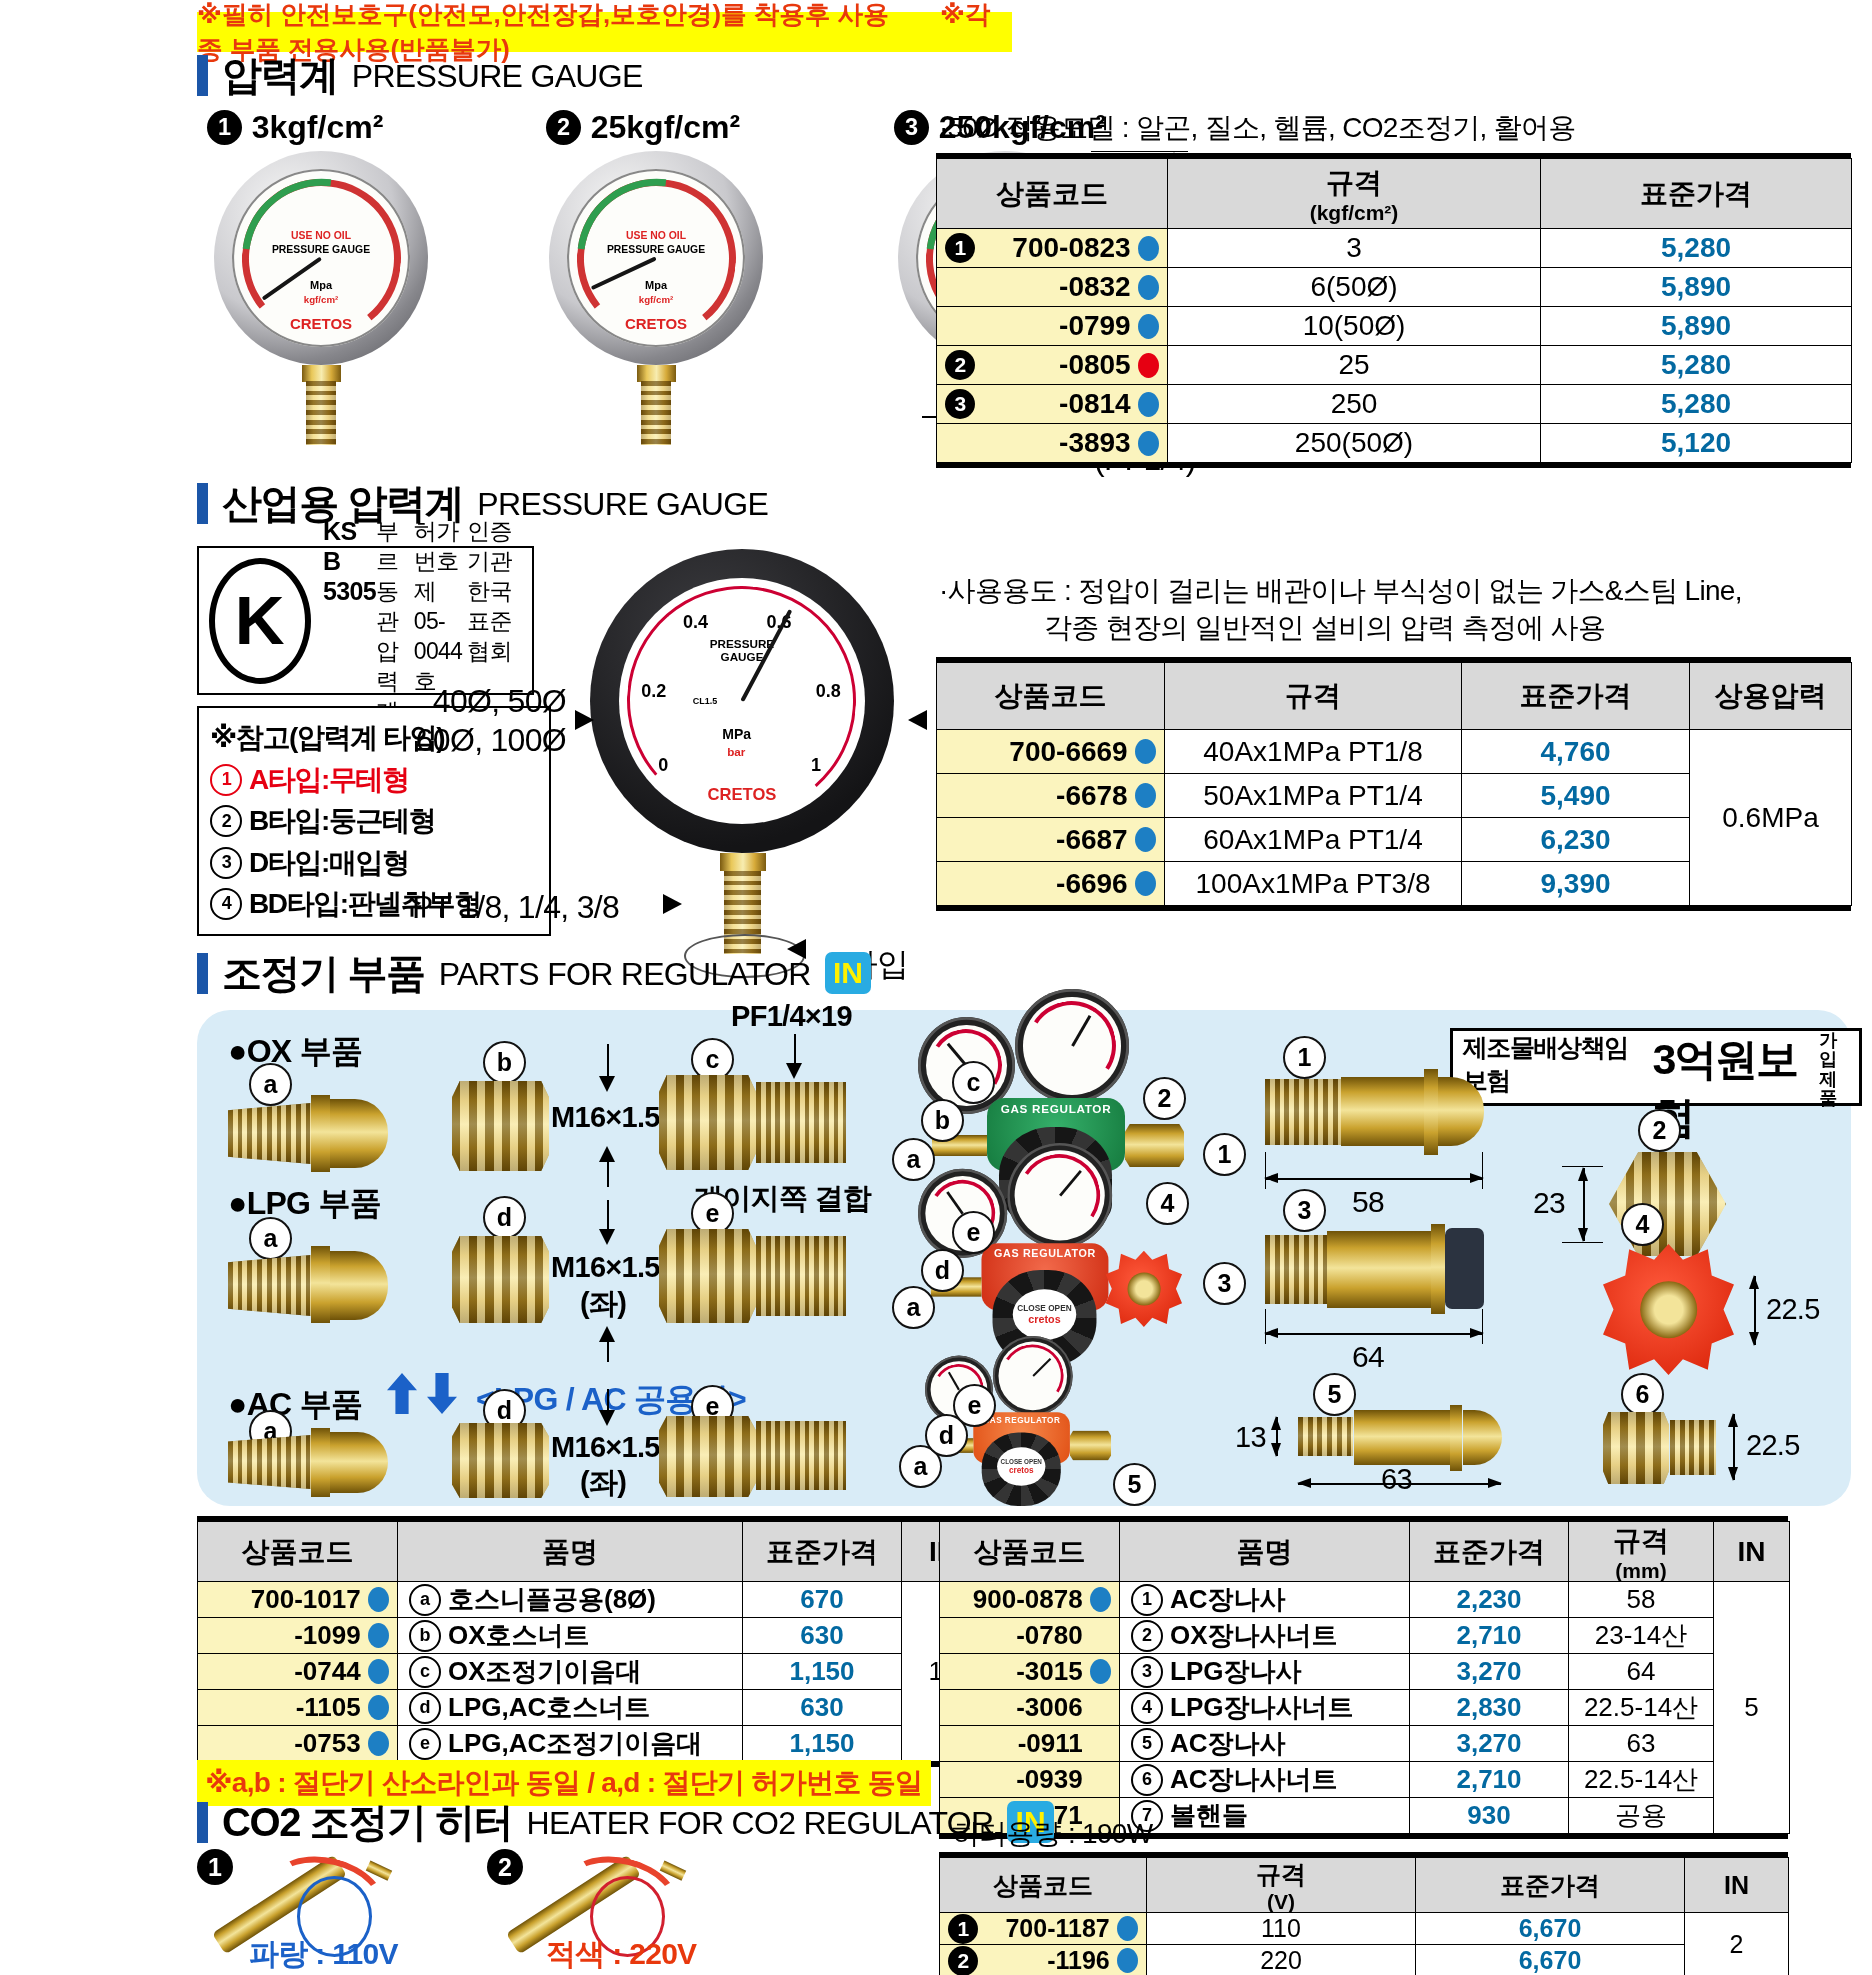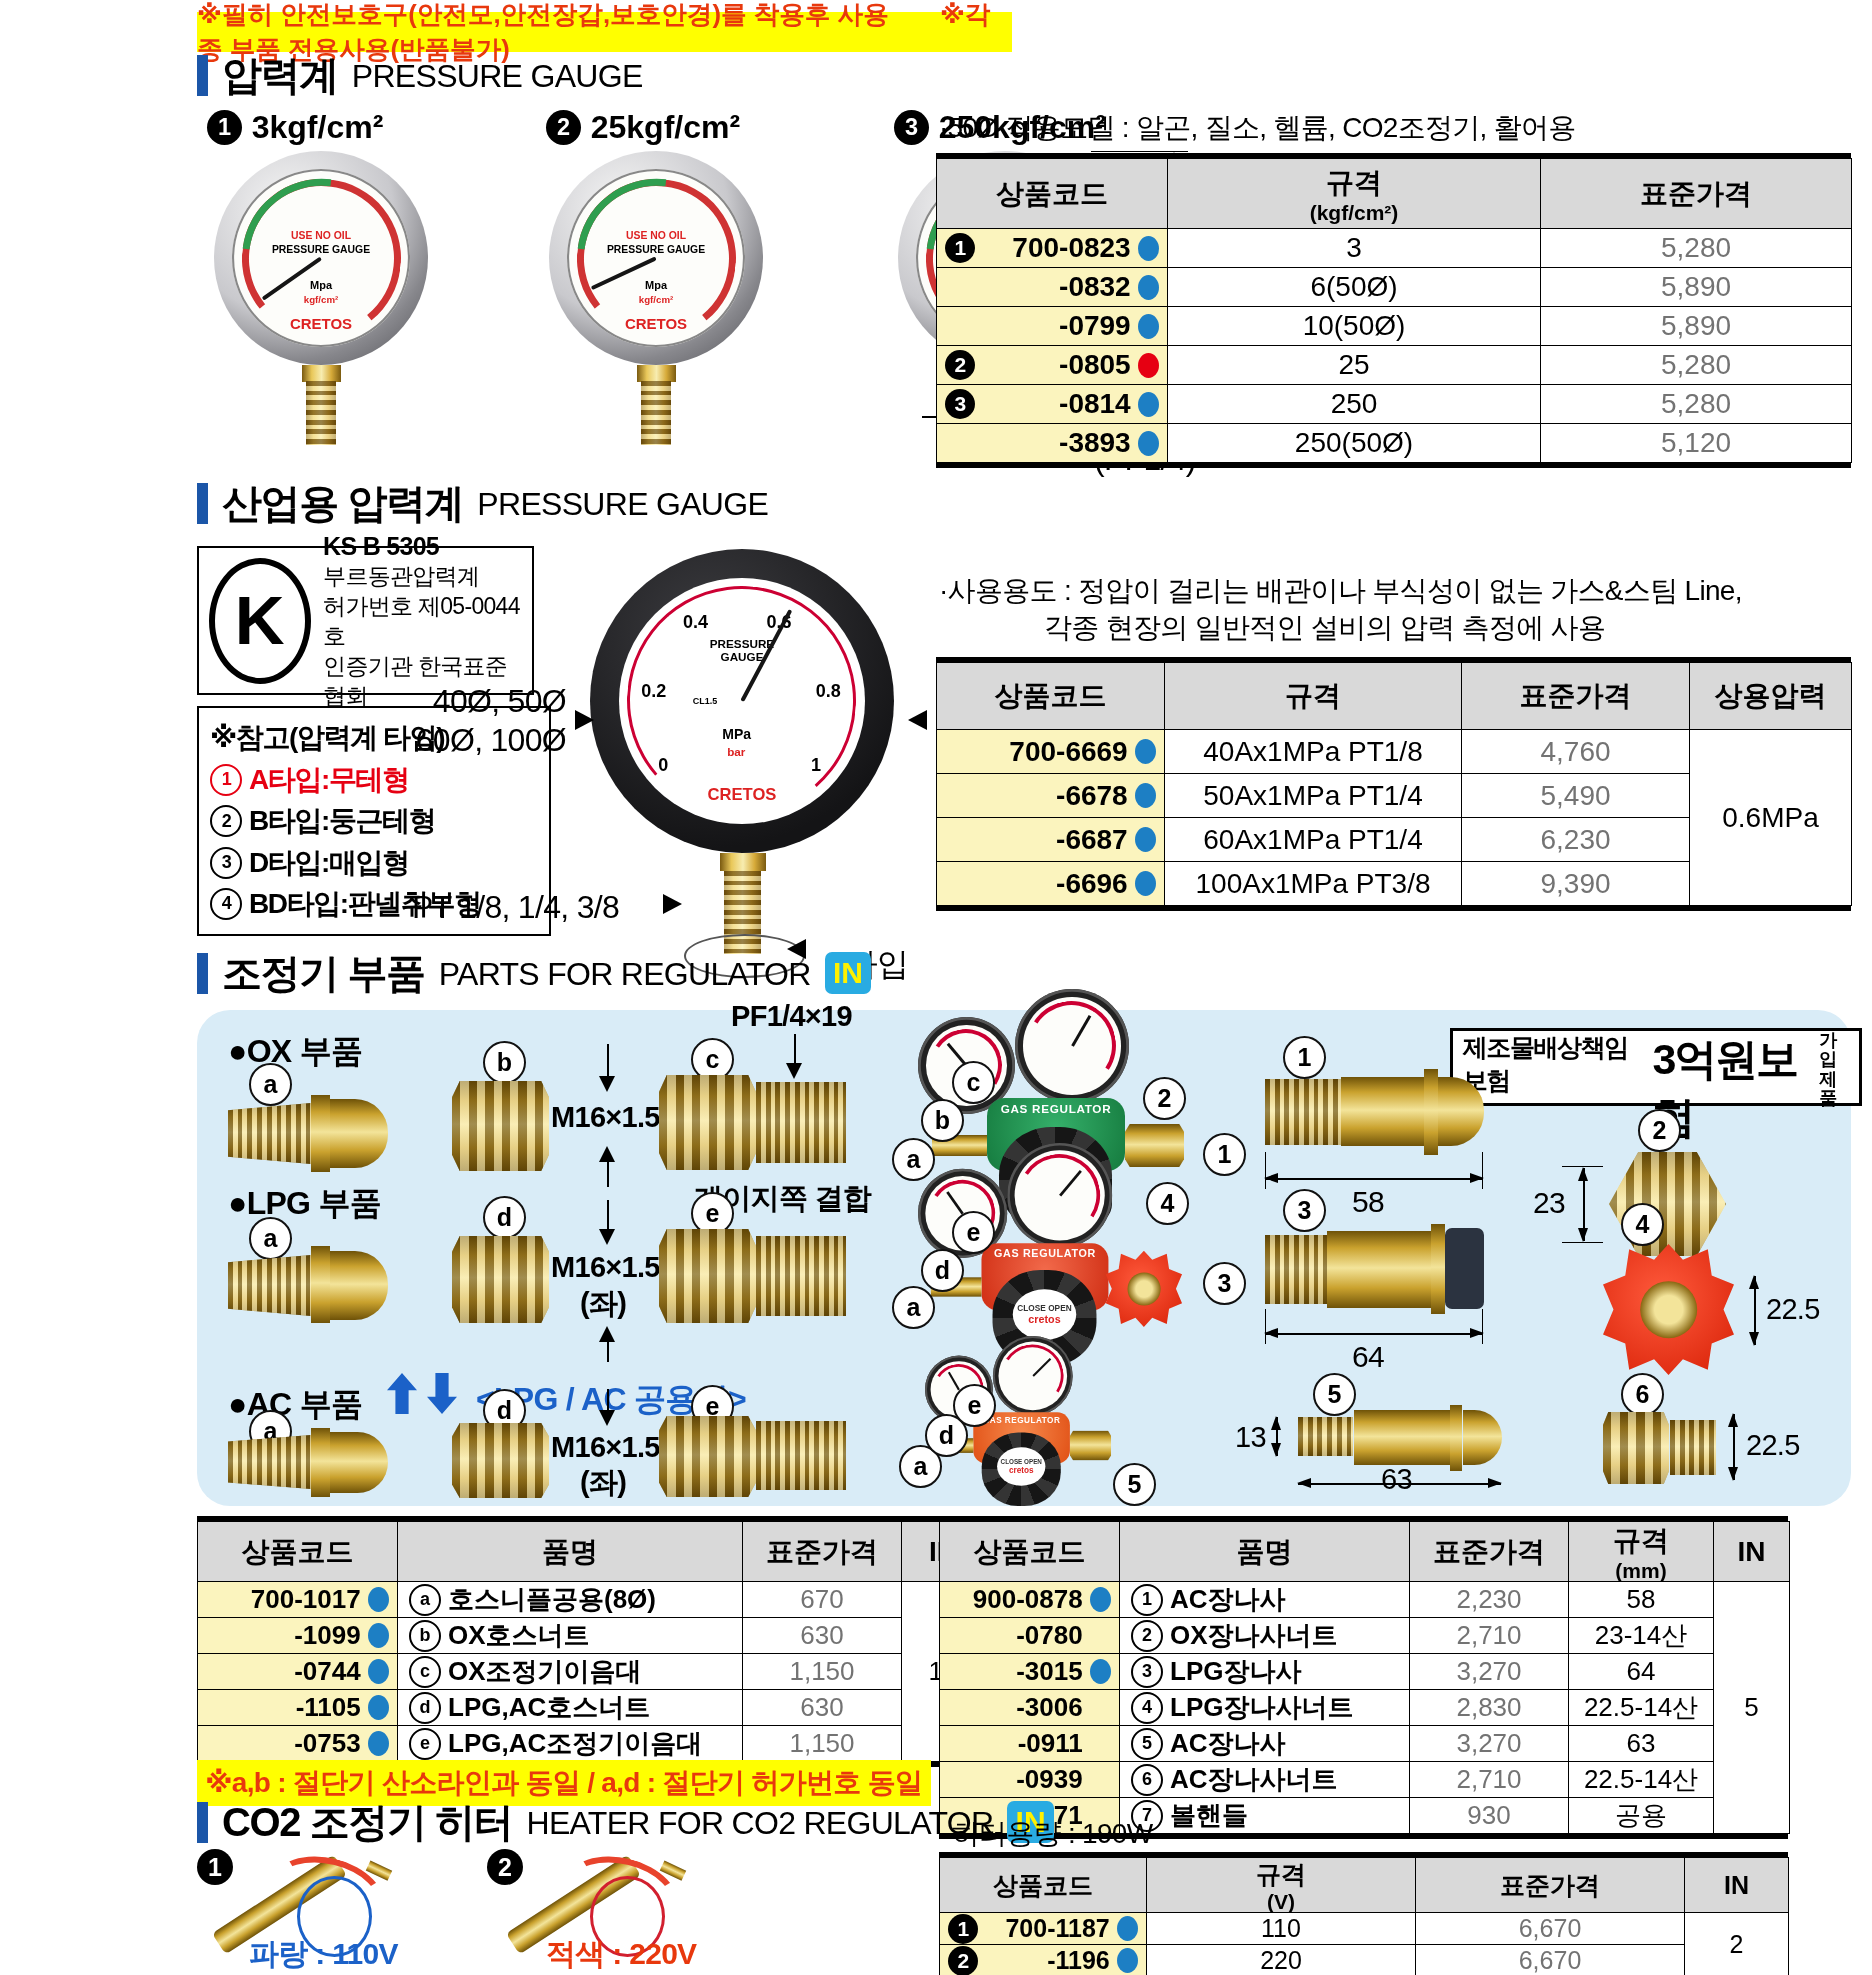--- a/index.html
+++ b/index.html
@@ -18,21 +18,21 @@
        padding:1.4px 8.3px;border-radius:7px;line-height:39px}
 
   
   .twrap{position:absolute;border-top:5.5px solid #000;border-bottom:5.5px solid #000;background:#fff}
   table.cat{border-collapse:collapse;table-layout:fixed;width:100%}
   .cat th,.cat td{border:1.4px solid #000;text-align:center;vertical-align:middle;padding:0;overflow:hidden}
   .cat thead th{background:#d9d9d9;font-weight:bold;font-size:28px}
   .cat .sub{font-size:21px;font-weight:bold;display:block;line-height:21px}
   .cat td{font-size:28px}
   .cat .yc{background:#fbf4be}
-  .cat .price{color:#737373;font-weight:normal}
+  .cat .price{color:#0369a1;font-weight:bold}
   .codecell{display:flex;align-items:center;justify-content:flex-end;gap:7px;padding:0 8.3px;font-weight:bold}
   .codecell .rb{margin-right:auto}
   .rb{display:inline-flex;min-width:30px;height:30px;border-radius:50%;background:#000;color:#fff;
       align-items:center;justify-content:center;font-weight:bold;font-size:21px}
   .rb:empty{display:none}
   .dot{width:21px;height:25px;border-radius:50%;visibility:hidden;flex:0 0 auto}
   .dot-blue{background:#1d7fc4;visibility:visible}
   .dot-red{background:#e60012;visibility:visible}
   .namecell{display:flex;align-items:center;gap:7px;padding-left:11px;font-weight:bold;text-align:left}
   .t1 td{height:38px}.t1 thead th{height:69px}
@@ -131,21 +131,21 @@
   .barrow{position:absolute;width:30px;height:41px;background:#1b61c8}
   .barrow.up{clip-path:polygon(50% 0,100% 42%,72% 42%,72% 100%,28% 100%,28% 42%,0 42%)}
   .barrow.down{clip-path:polygon(50% 100%,100% 58%,72% 58%,72% 0,28% 0,28% 58%,0 58%)}
   .bluetxt{color:#1b61c8;font-weight:bold}
 
   
   .ksbox{position:absolute;left:197px;top:546px;width:314px;height:145px;border:2.1px solid #000;
          display:flex;align-items:center;gap:12.4px;padding:0 9.7px;background:#fff}
   .klogo{width:90px;height:114px;border:6.2px solid #000;border-radius:50%;display:flex;
          align-items:center;justify-content:center;font-size:69px;font-weight:bold;flex:0 0 auto}
-  .kslines{display:flex;flex-direction:column;line-height:30px;font-size:23px;letter-spacing:-0.7px}
+  .kslines{display:flex;flex-direction:row;line-height:30px;font-size:23px;letter-spacing:-0.7px}
   .kslines .b{font-weight:bold;font-size:25px}
   .typebox{position:absolute;left:197px;top:706px;width:328px;height:207px;border:2.1px solid #000;
            padding:9.7px 11px;background:#fff;display:flex;flex-direction:column;justify-content:space-around}
   .typebox .row{display:flex;align-items:center;gap:7px;font-size:28px;font-weight:bold;letter-spacing:-1.4px}
   .typebox .row.redrow{color:#e60012}
   .typebox .row.redrow .cl{border-color:#e60012;color:#e60012}
 
   
   .hrod{position:absolute;width:145px;height:25px;border-radius:5.5px;transform:rotate(-33deg)}
   .wire{position:absolute;border:6.2px solid transparent;border-top:6.2px solid #e8432c;border-radius:50%}

